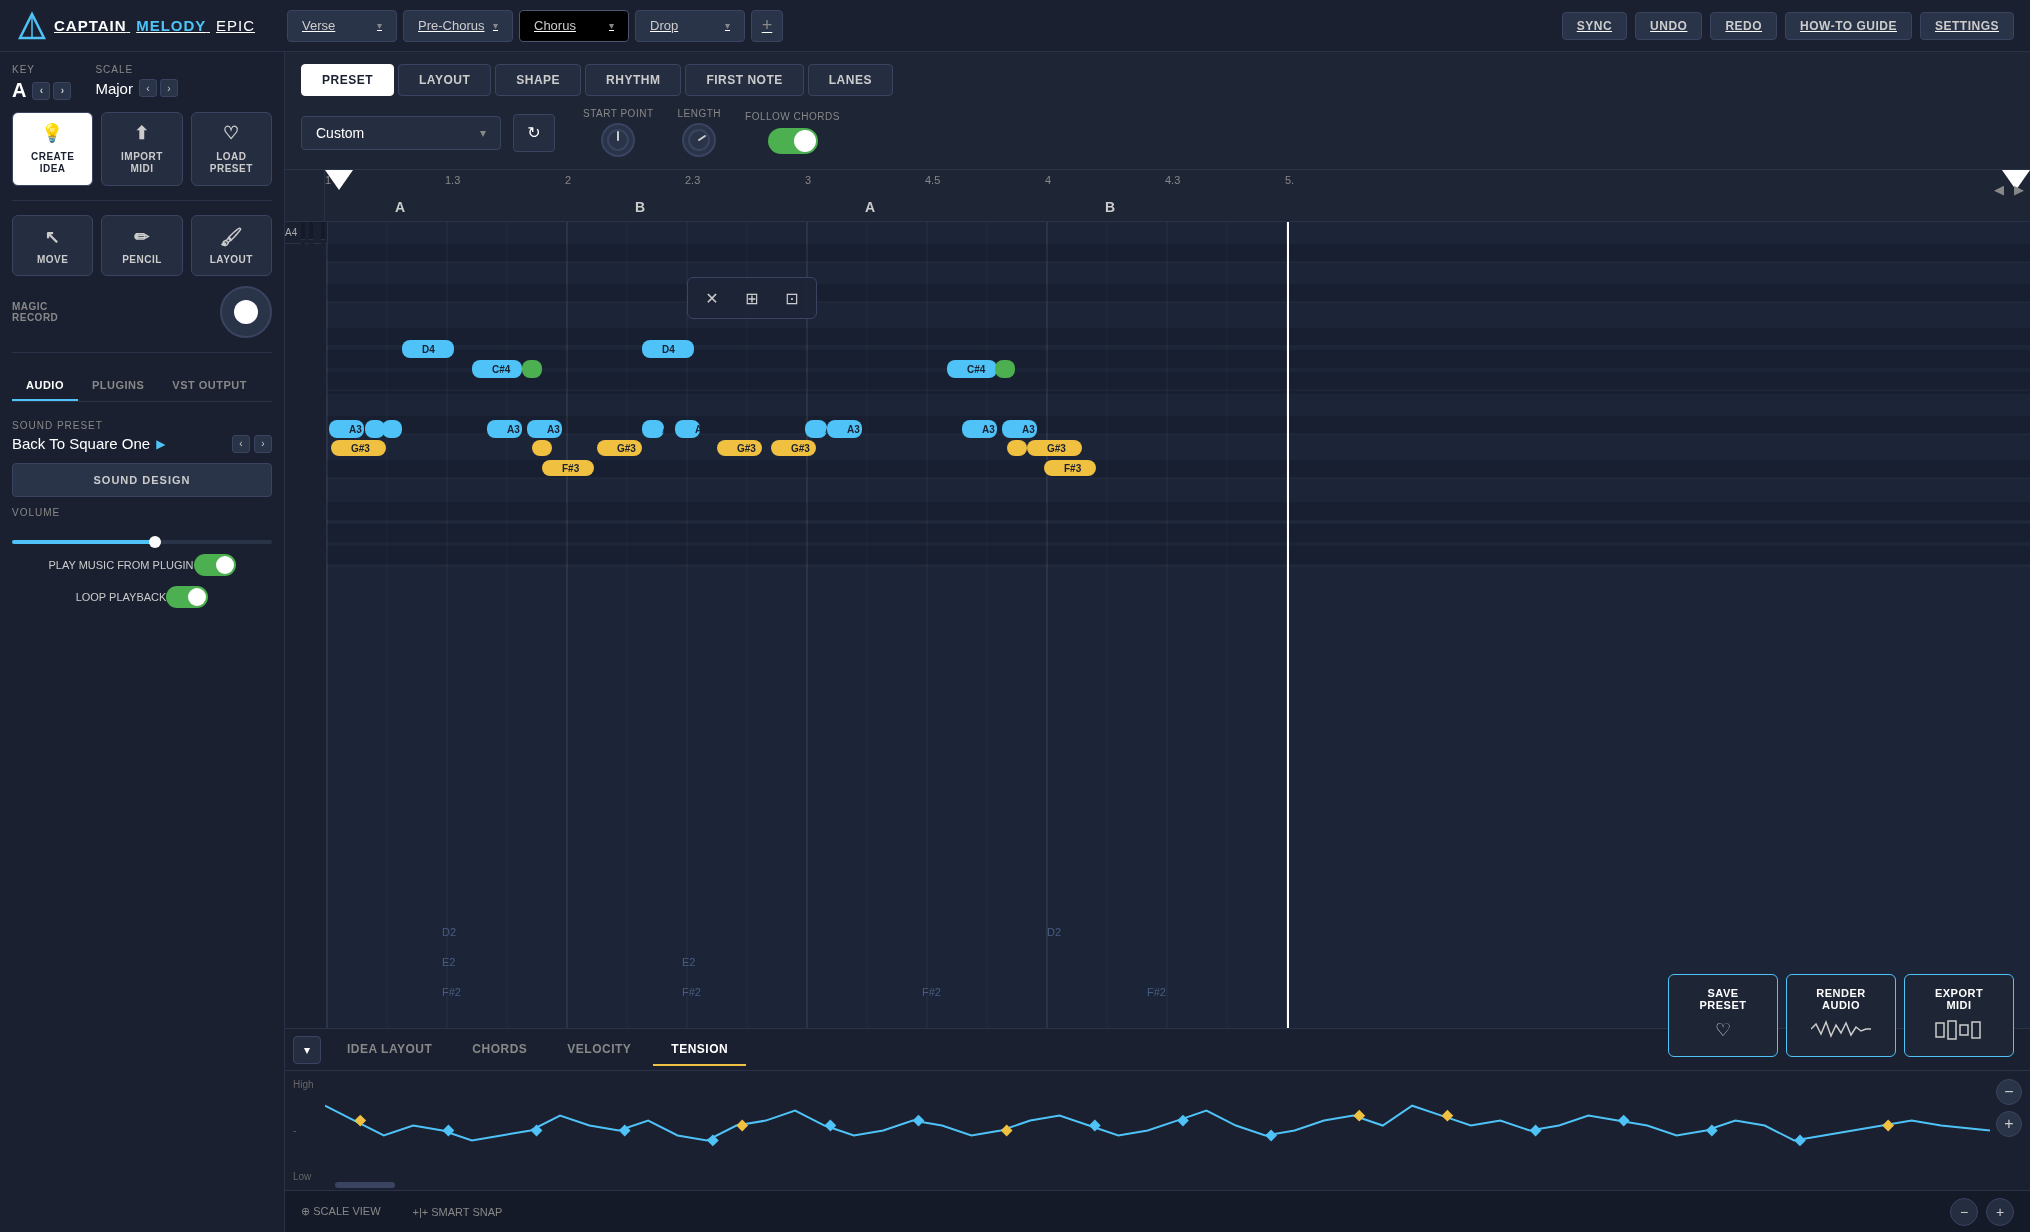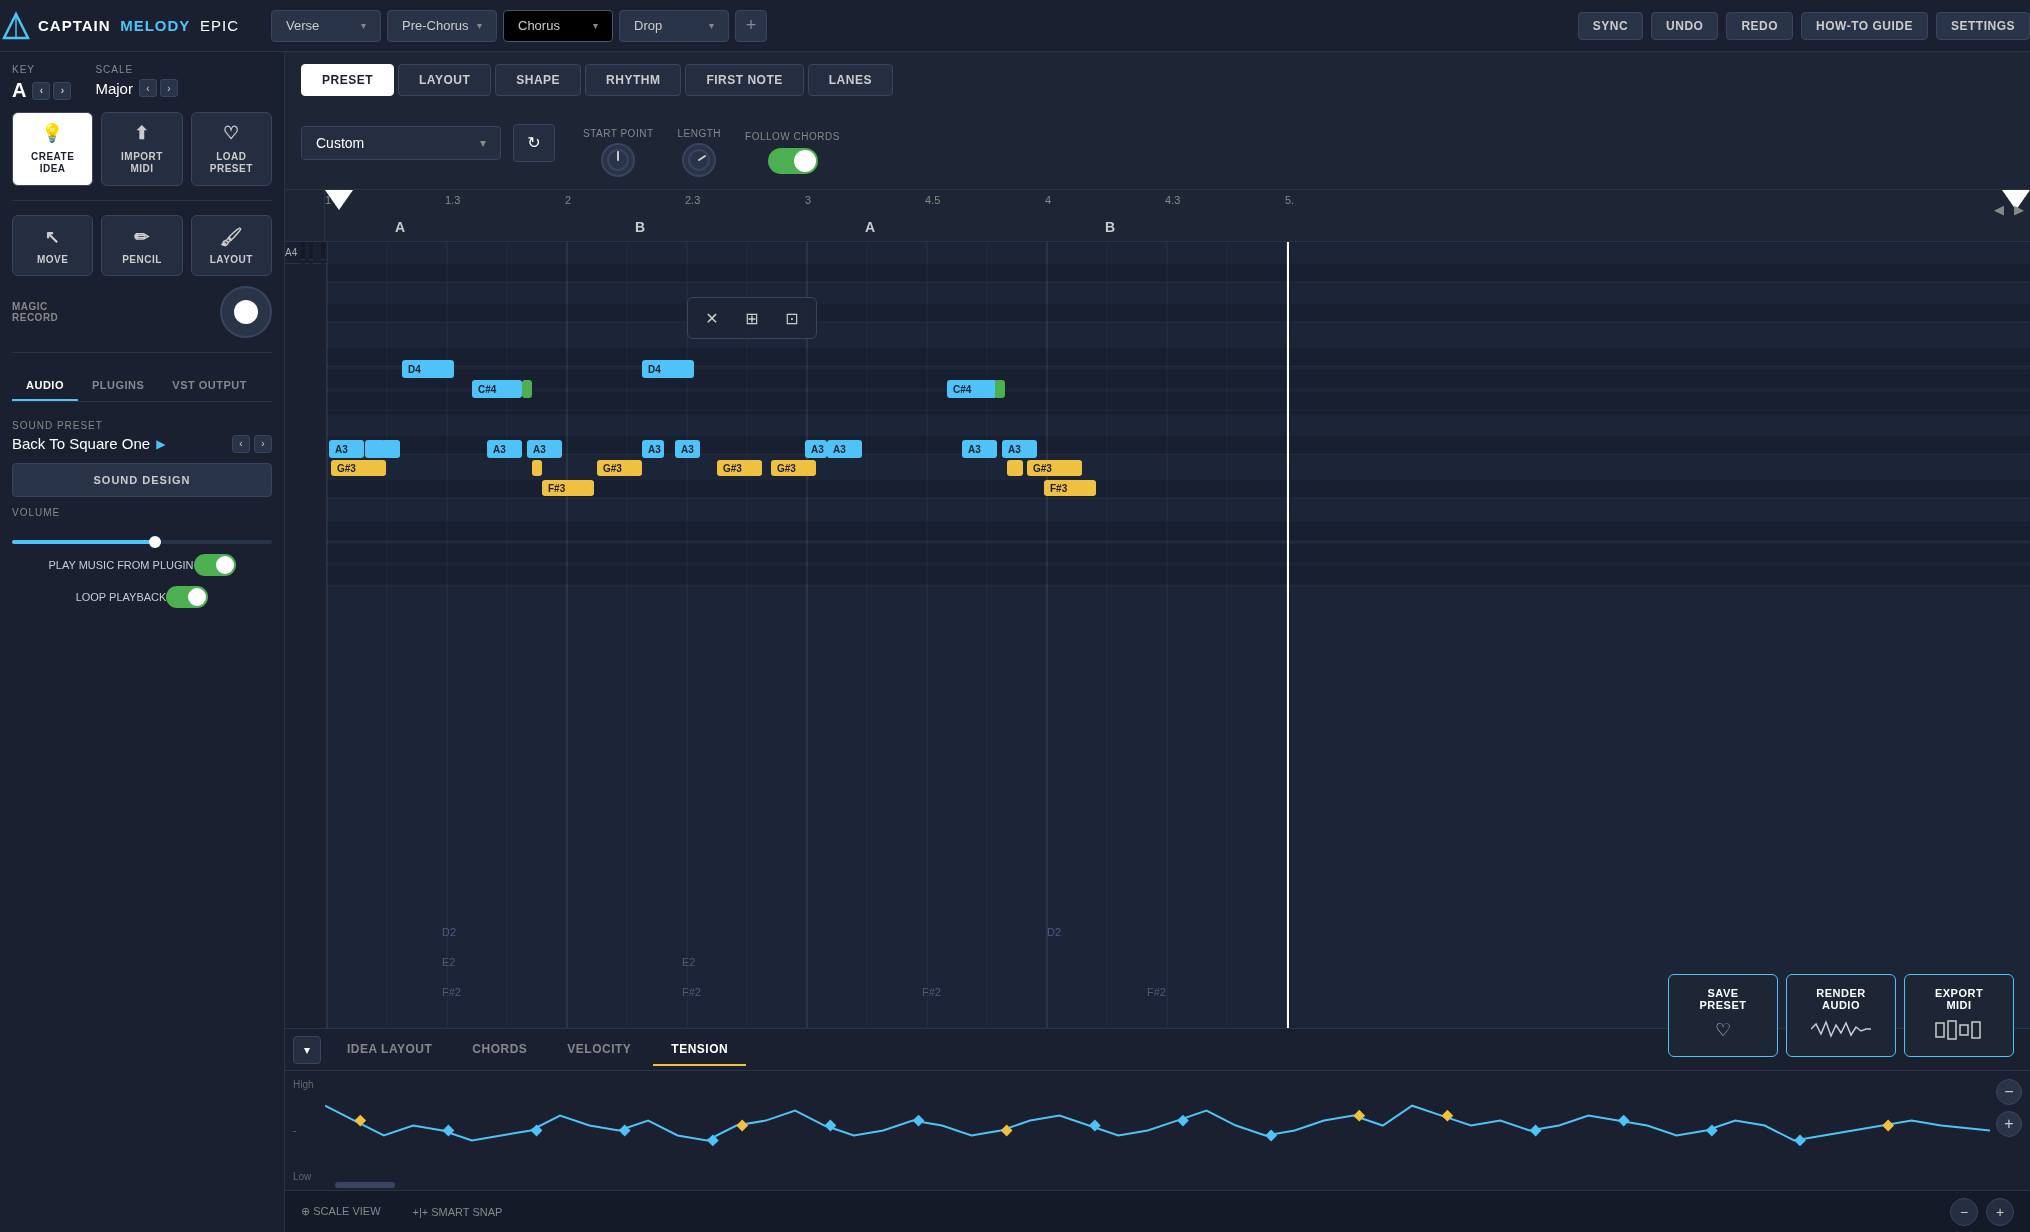--- a/index.html
+++ b/index.html
@@ -13,22 +13,23 @@
       font-size: 13px;
     }
 
     
     .top-bar {
       display: flex;
       align-items: center;
       height: 52px;
       background: #1a2030;
       border-bottom: 1px solid #2a3248;
-      padding: 0 0;
+      padding: 0 16px;
       gap: 12px;
+      text-decoration: underline;
     }
     .logo {
       display: flex;
       align-items: center;
       gap: 6px;
       margin-right: 20px;
     }
 
     .section-tabs {
       display: flex;
@@ -392,21 +393,20 @@
       display: flex;
       gap: 24px;
       align-items: center;
       margin-left: 16px;
     }
     .param-item {
       display: flex;
       flex-direction: column;
       align-items: center;
       gap: 4px;
-      margin-top: 20px;
     }
     .param-label {
       font-size: 10px;
       color: #888;
       letter-spacing: 0.5px;
       text-transform: uppercase;
     }
     .param-knob {
       width: 34px;
       height: 34px;
@@ -502,27 +502,27 @@
     .grid-area {
       flex: 1;
       position: relative;
       overflow: hidden;
       background: #1c2438;
     }
 
     
     .note {
       position: absolute;
-      border-radius: 3px;
+      border-radius: 8px;
       font-size: 10px;
       font-weight: 700;
       color: #1a2030;
       display: flex;
       align-items: center;
-      padding-left: 6px;
+      padding-left: 20px;
       overflow: hidden;
     }
     .note.blue { background: #4fc3f7; }
     .note.yellow { background: #f0c040; }
     .note.green { background: #4CAF50; }
 
     
     .selection-popup {
       position: absolute;
       background: rgba(30, 37, 55, 0.95);

